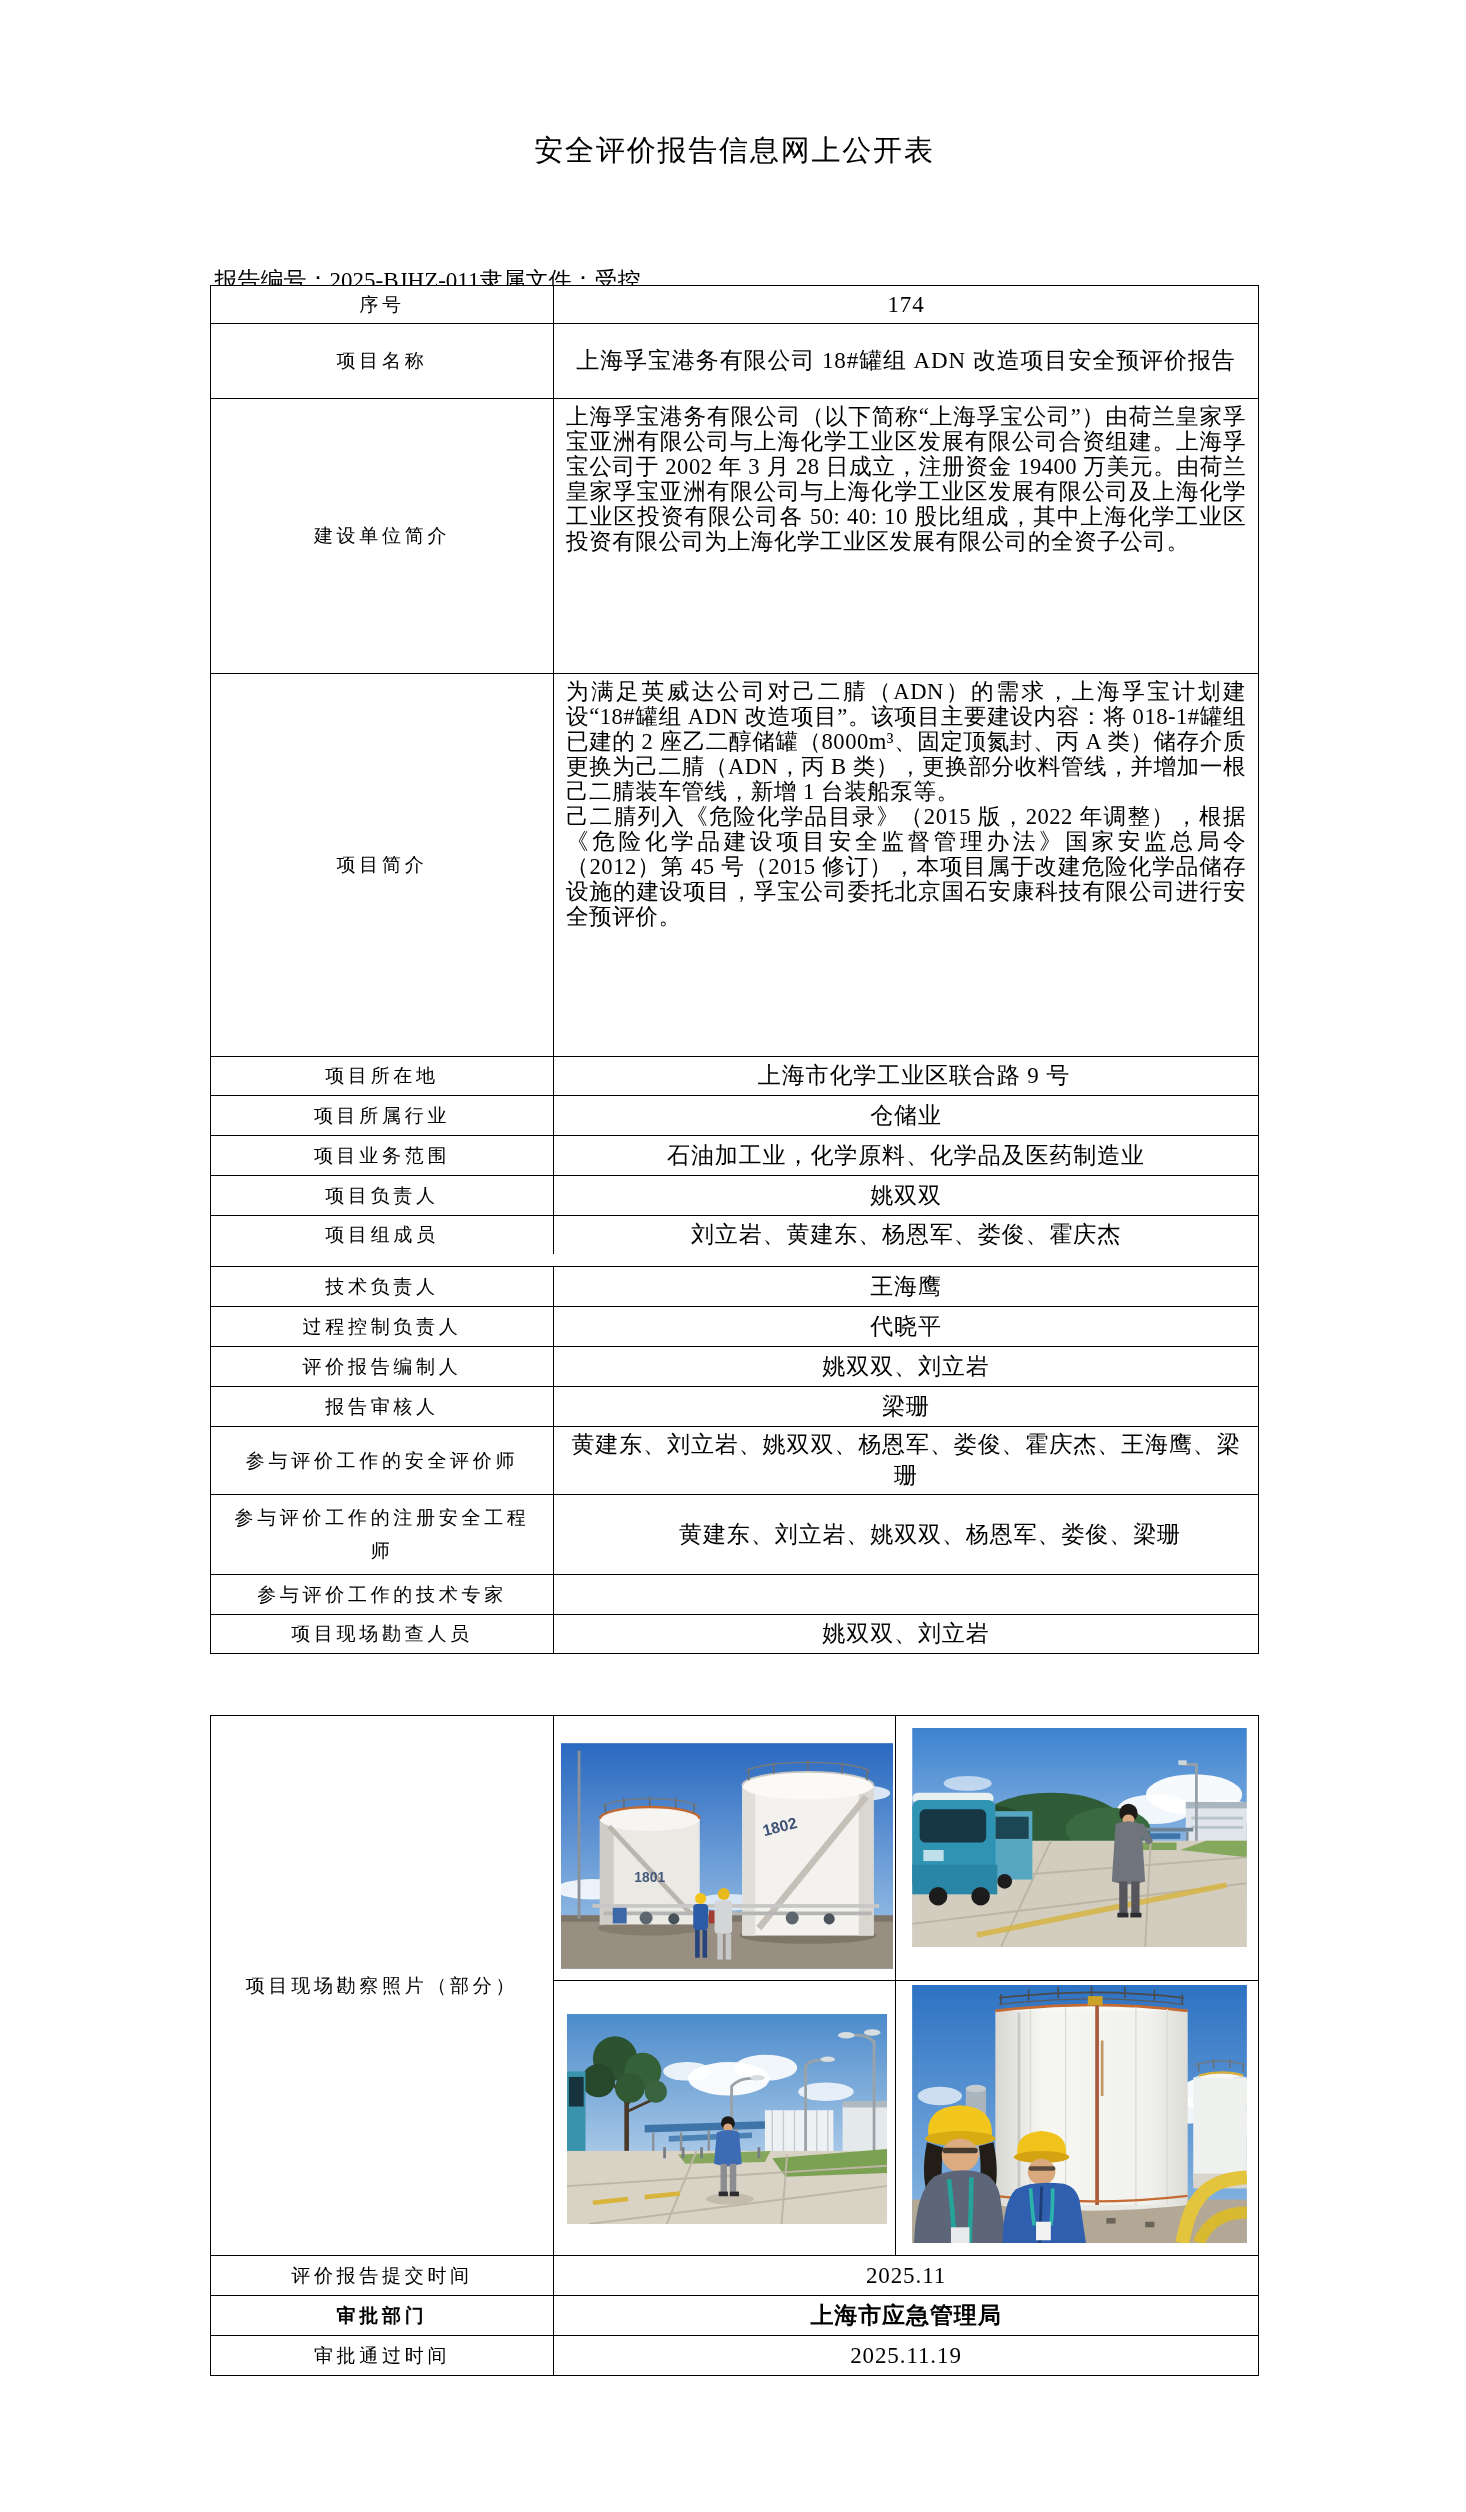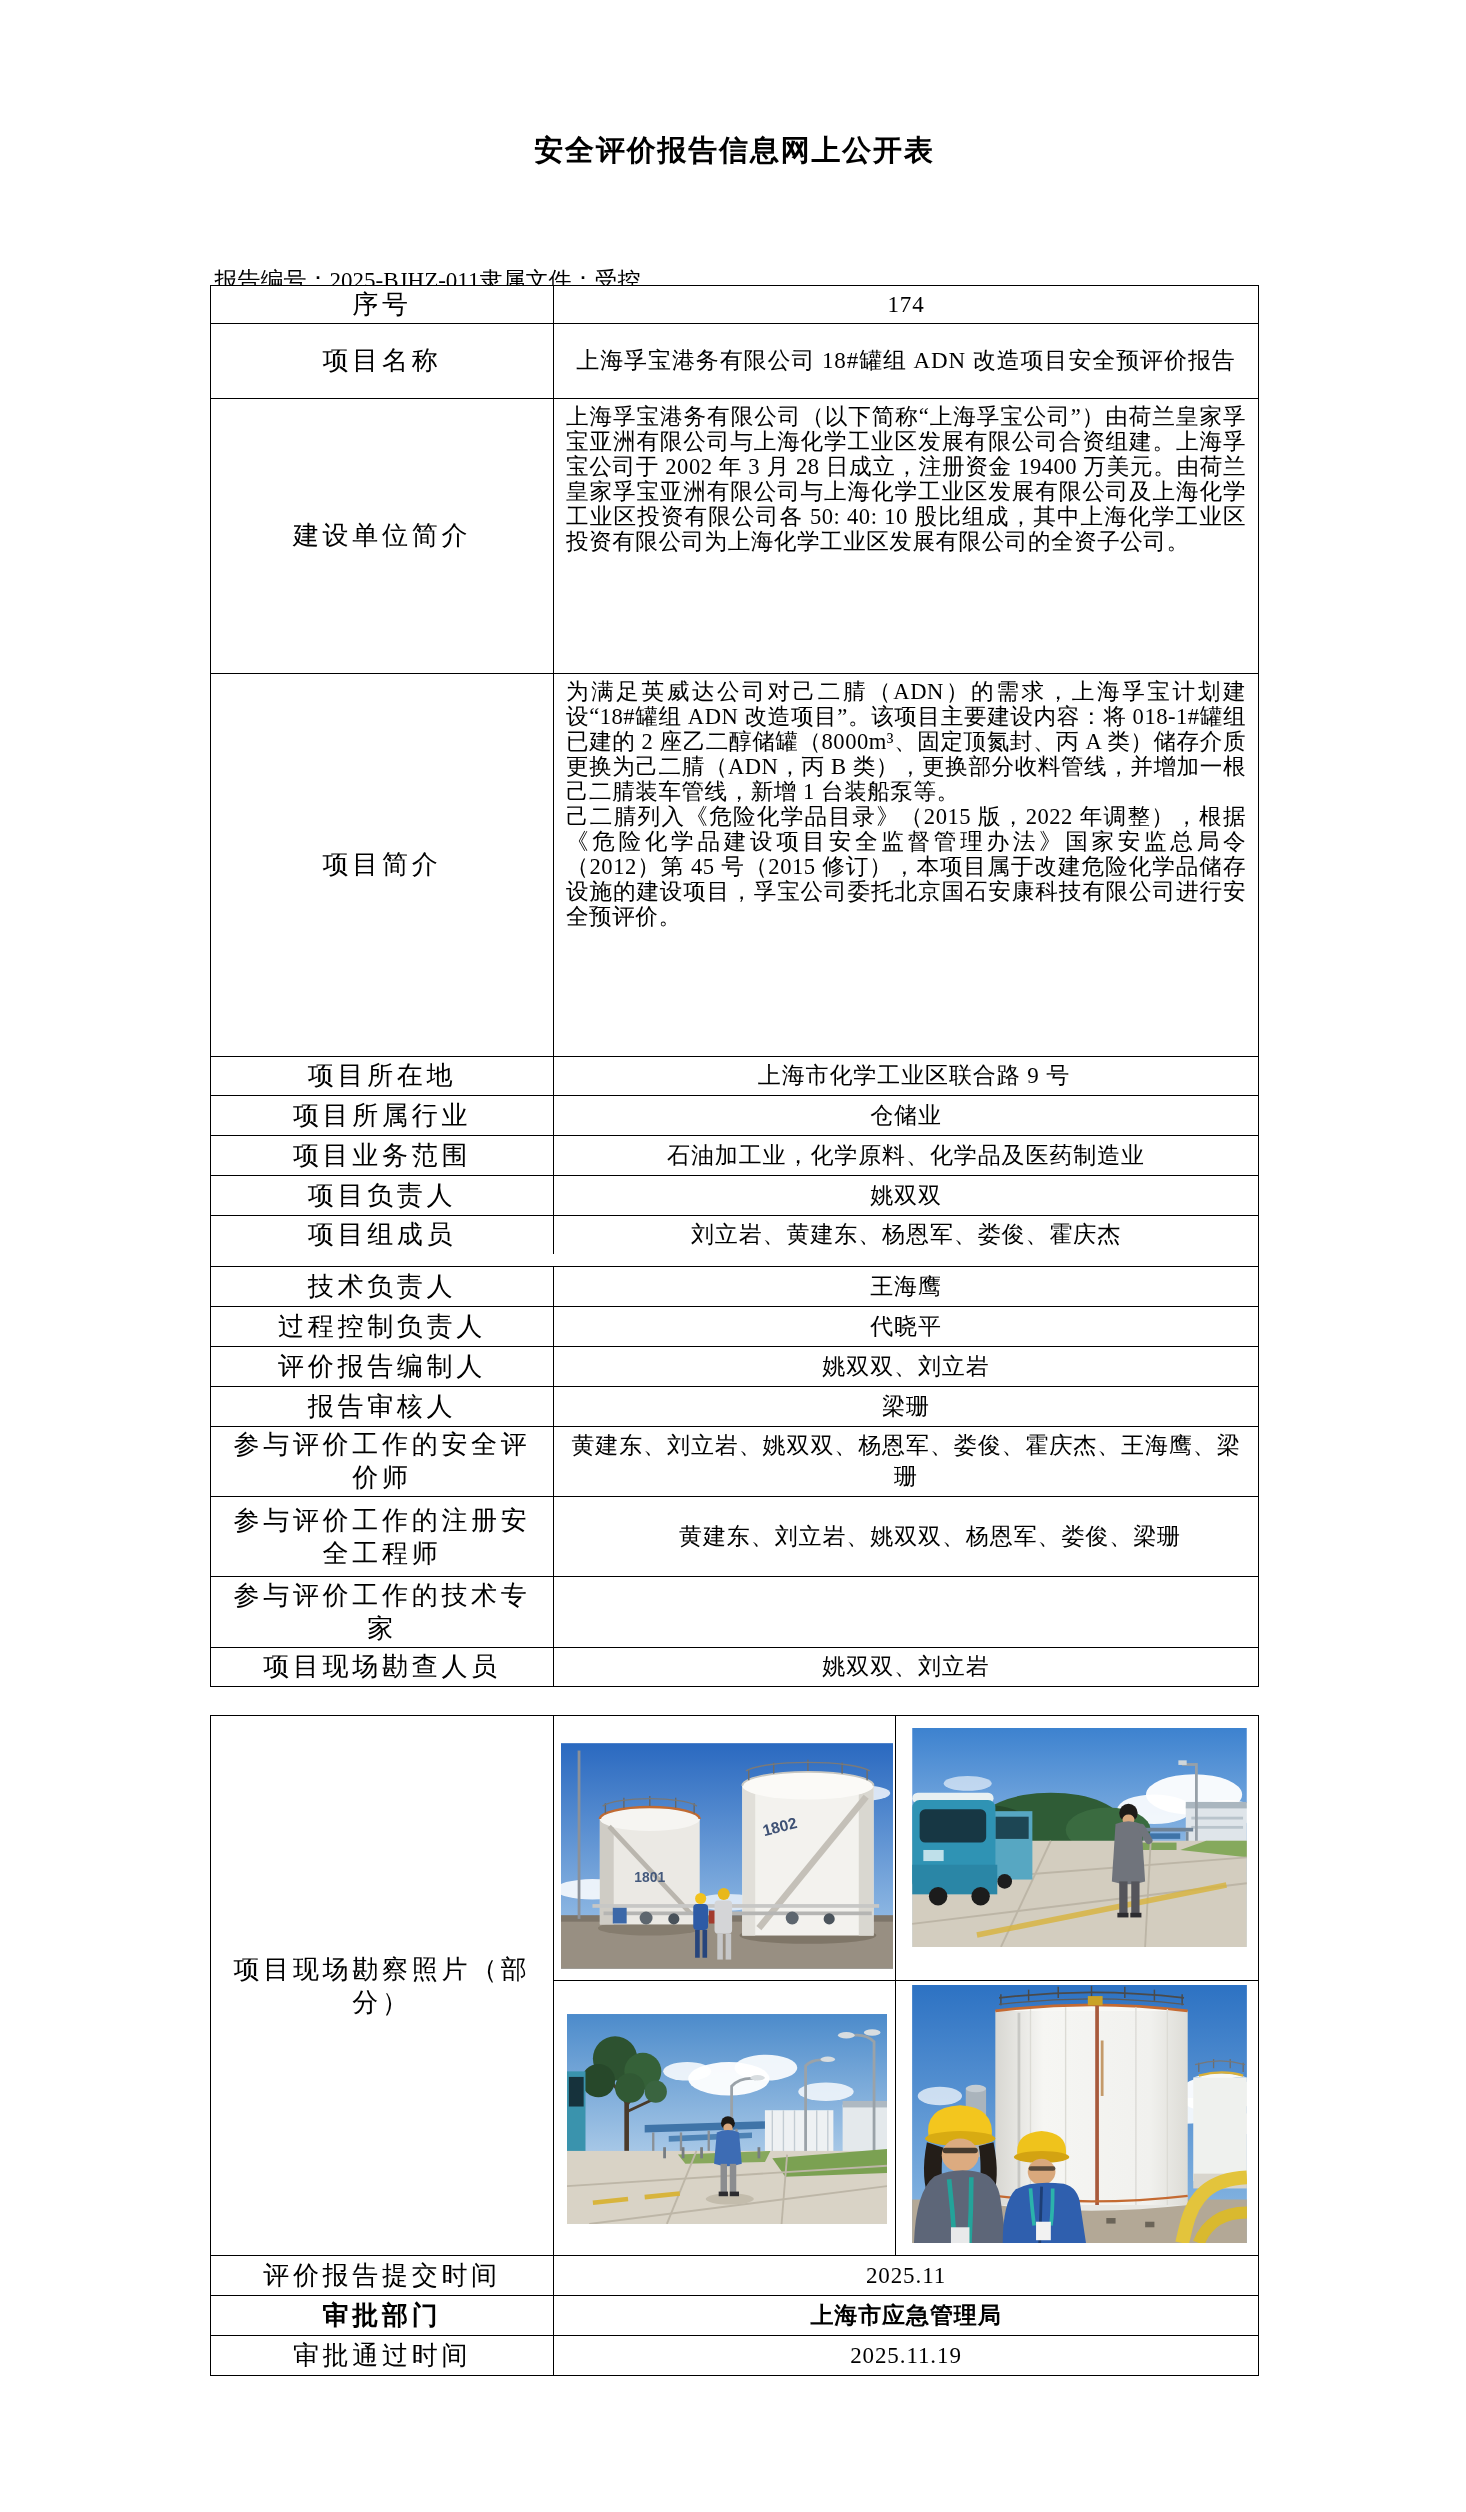--- a/index.html
+++ b/index.html
@@ -1,27 +1,27 @@
 <!DOCTYPE html>
 <html style="font-size:15px"><head>
 <meta charset="utf-8">
 <style>
   html,body{margin:0;padding:0;background:#ffffff;}
   body{width:1467px;height:2512px;position:relative;font-family:"Liberation Serif","DejaVu Serif",serif;color:#000;}
   .page{position:absolute;inset:0;background:#fff;overflow:hidden;}
-  .doc-title{position:absolute;top:131px;left:210px;width:1049px;text-align:center;font-size:29px;font-weight:bold;letter-spacing:1.8px;margin:0;}
+  .doc-title{position:absolute;top:131px;left:210px;width:1049px;text-align:center;font-size:29px;font-weight:normal;letter-spacing:1.8px;margin:0;}
   .meta-row{position:absolute;top:265px;left:210px;width:1049px;display:flex;font-size:23px;box-sizing:border-box;padding:0 20.3px 0 4.6px;}
   .tbl{position:absolute;left:210px;width:1049px;border:1.8px solid #000;box-sizing:border-box;background:#fff;}
   #table1{top:285px;}
   #table2{top:1715px;}
   .trow{display:flex;border-top:1.8px solid #000;align-items:stretch;}
   .trow:first-child{border-top:none;}
   .cell{box-sizing:border-box;}
   .label{width:343px;border-right:1.8px solid #000;display:flex;align-items:center;justify-content:center;
-         text-align:center;font-size:26px;letter-spacing:3.7px;padding:1.8px 15px;line-height:33px;}
+         text-align:center;font-size:19px;letter-spacing:3.7px;padding:1.8px 15px;line-height:33px;}
   .value{flex:1;font-size:23px;min-width:0;}
   .value.center{display:flex;align-items:center;justify-content:center;text-align:center;padding:1.8px 12px;letter-spacing:0.9px;line-height:31px;}
   .value.para{padding:5.5px 12px 3.7px 12px;text-align:justify;}
   .value.para p{margin:0;line-height:25px;letter-spacing:0.5px;font-size:22.6px;}
   
   .photo-row{min-height:539px;}
   .photo-grid{flex:1;display:grid;grid-template-columns:341px 1fr;grid-template-rows:264px 1fr;min-width:0;}
   .pcell{box-sizing:border-box;}
   .pcell.pright{border-left:1.8px solid #000;}
   .pcell.pbottom{border-top:1.8px solid #000;}

